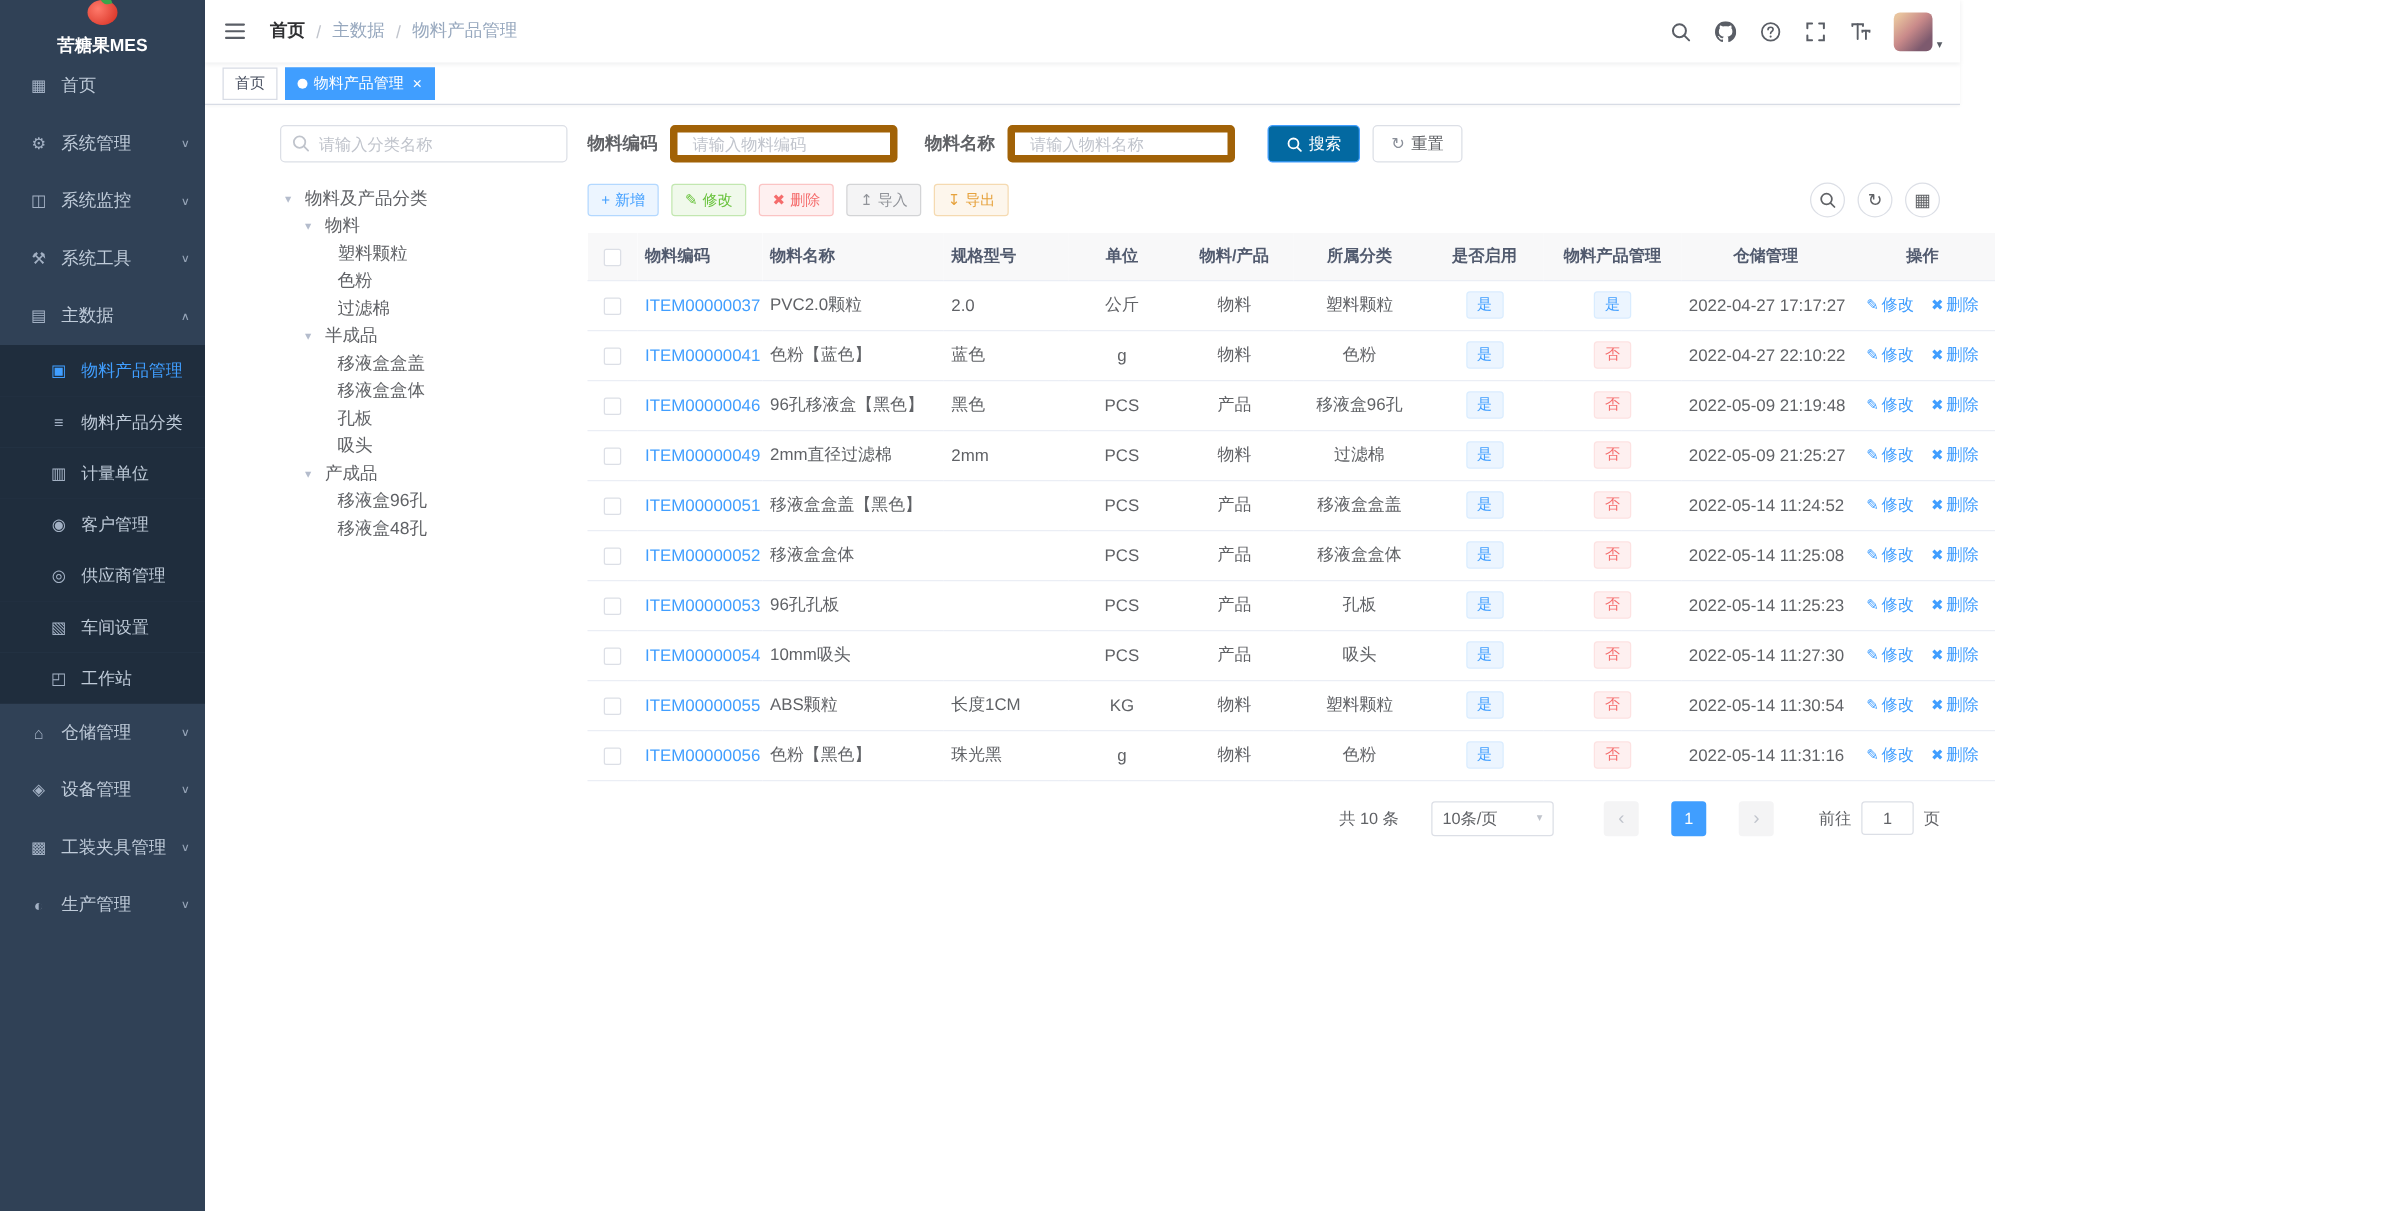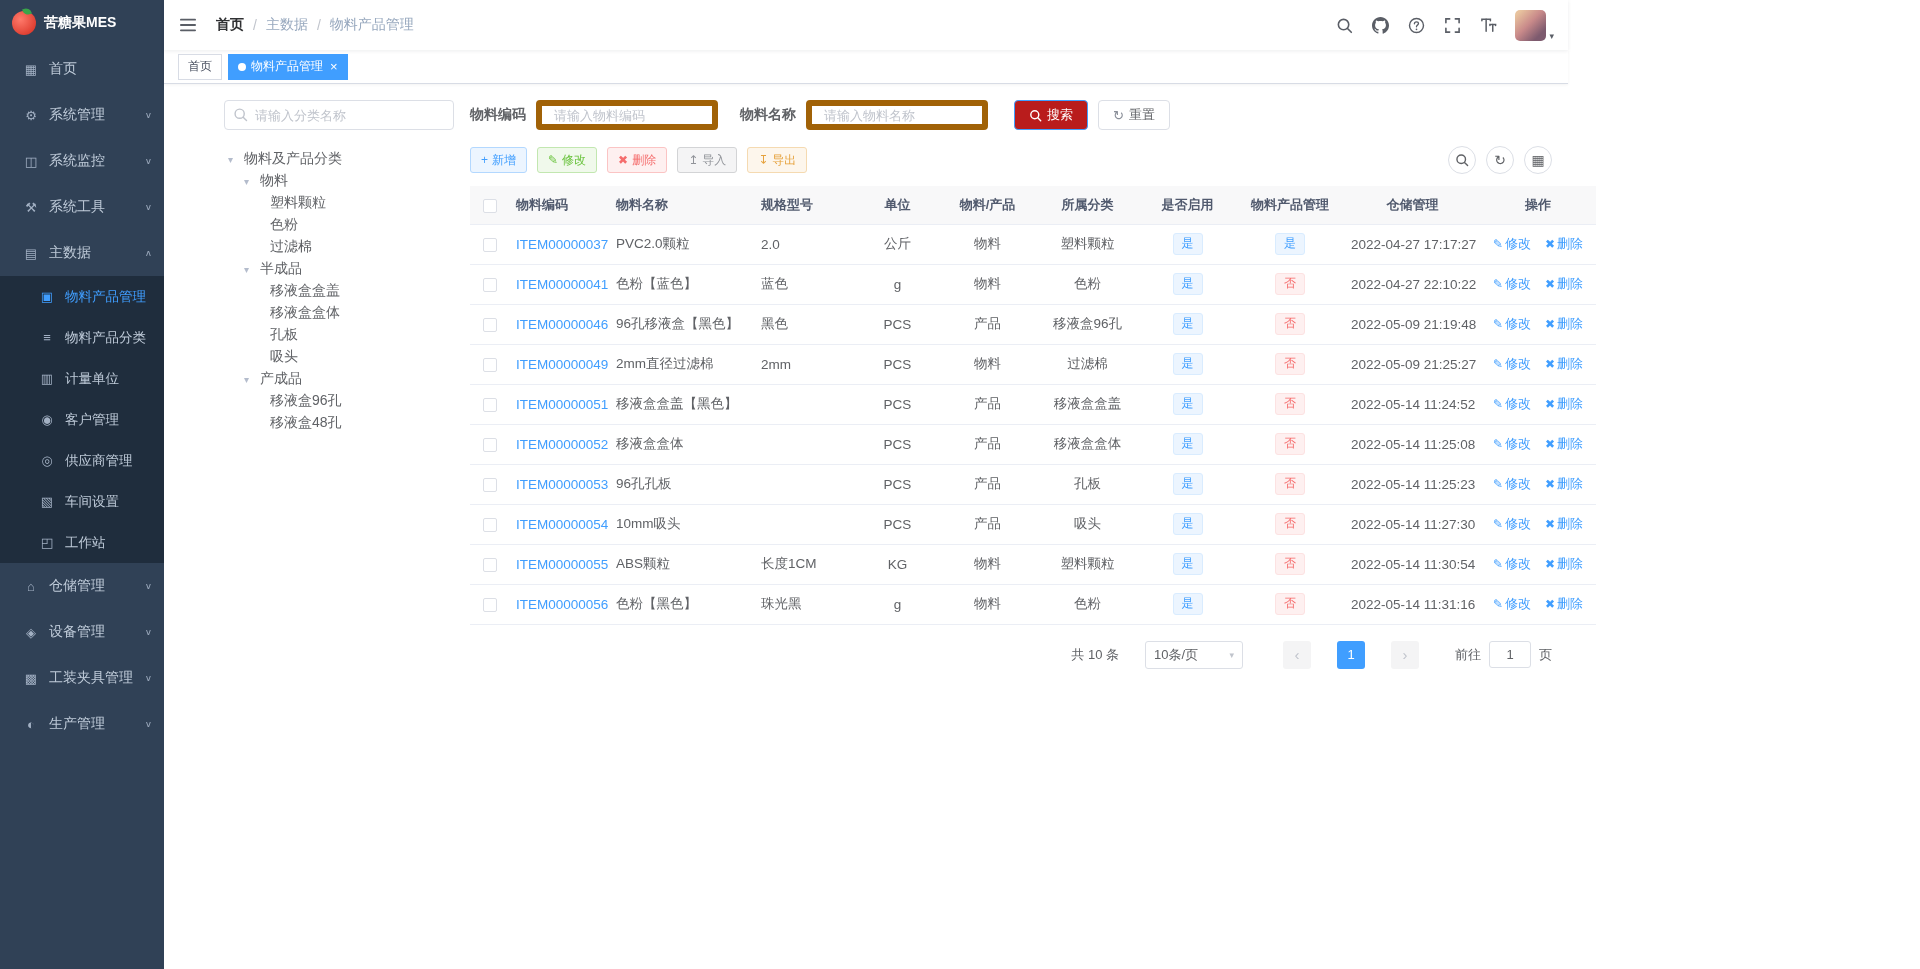--- a/index.html
+++ b/index.html
@@ -6,21 +6,21 @@
   body {
     margin: 0; width: 1920px; height: 969px; overflow: hidden;
     background: #ffffff; color: #606266;
     font-family: "Liberation Sans", "DejaVu Sans", sans-serif;
     font-size: 14px;
   }
   .app { display: flex; width: 1568px; height: 969px; }
 
   
   .sidebar { width: 164px; min-width: 164px; background: #304156; height: 100%; }
-  .logo { height: 46px; display: flex; align-items: center; gap: 8px; padding: 0 12px; }
+  .logo { height: 46px; display: flex; align-items: center; gap: 8px; padding: 0 12px; flex-direction: column; }
   .logo-icon { width: 24px; height: 24px; border-radius: 50%; position: relative;
     background: radial-gradient(circle at 35% 35%, #ff7a6b, #d42a1d); }
   .logo-icon::after { content: ""; position: absolute; top: -3px; left: 11px; width: 8px; height: 7px;
     background: #3aa54a; border-radius: 0 80% 0 80%; transform: rotate(-18deg); }
   .logo-text { color: #fff; font-size: 14px; font-weight: 700; white-space: nowrap; }
   .menu-item { height: 46px; display: flex; align-items: center; color: #bfcbd9;
     font-size: 14px; padding: 0 12px 0 22px; cursor: pointer; white-space: nowrap; }
   .menu-item .mi-icon { width: 18px; margin-right: 9px; text-align: center; font-size: 13px; color: #a3b1c4; flex: none; }
   .menu-item .mi-arrow { margin-left: auto; font-size: 10px; color: #97a5b8; transform: scaleY(.85); }
   .menu-item.sub { height: 41px; background: #1f2d3d; padding-left: 38px; font-size: 13.5px; }
@@ -72,21 +72,21 @@
 
   
   .table-panel { flex: 1; min-width: 0; display: flex; flex-direction: column; }
   .filter-row { display: flex; align-items: center; margin-bottom: 16px; }
   .f-label { font-size: 14px; color: #606266; font-weight: 700; margin-right: 10px; white-space: nowrap; }
   .f-label + .f-input { margin-right: 22px; }
   .f-input { width: 182px; height: 30px; border: 6px solid #a16207; border-radius: 4px;
     padding: 0 12px; font-size: 13px; color: #606266; outline: none; }
   .btn { display: inline-flex; align-items: center; gap: 5px; border-radius: 4px; cursor: pointer;
     font-size: 13px; height: 30px; padding: 0 14px; border: 1px solid transparent; white-space: nowrap; }
-  .btn-search { background: #b91c1c; color: #fff; border-color: #409eff; margin-left: 4px; }
+  .btn-search { background: #0369a1; color: #fff; border-color: #409eff; margin-left: 4px; }
   .btn-reset { background: #fff; color: #606266; border-color: #dcdfe6; margin-left: 10px; }
   .btn-reset .r-ic { font-size: 13px; color: #8a8f99; }
 
   .toolbar-row { display: flex; align-items: center; margin-bottom: 12px; }
   .tb { height: 26px; padding: 0 10px; border-radius: 3px; font-size: 12px; display: inline-flex;
     align-items: center; gap: 4px; margin-right: 10px; border: 1px solid; cursor: pointer; white-space: nowrap; }
   .tb .tb-ic { font-size: 12px; }
   .tb-add { color: #409eff; background: #ecf5ff; border-color: #b3d8ff; }
   .tb-edit { color: #67c23a; background: #f0f9eb; border-color: #c2e7b0; }
   .tb-del { color: #f56c6c; background: #fef0f0; border-color: #fbc4c4; }

